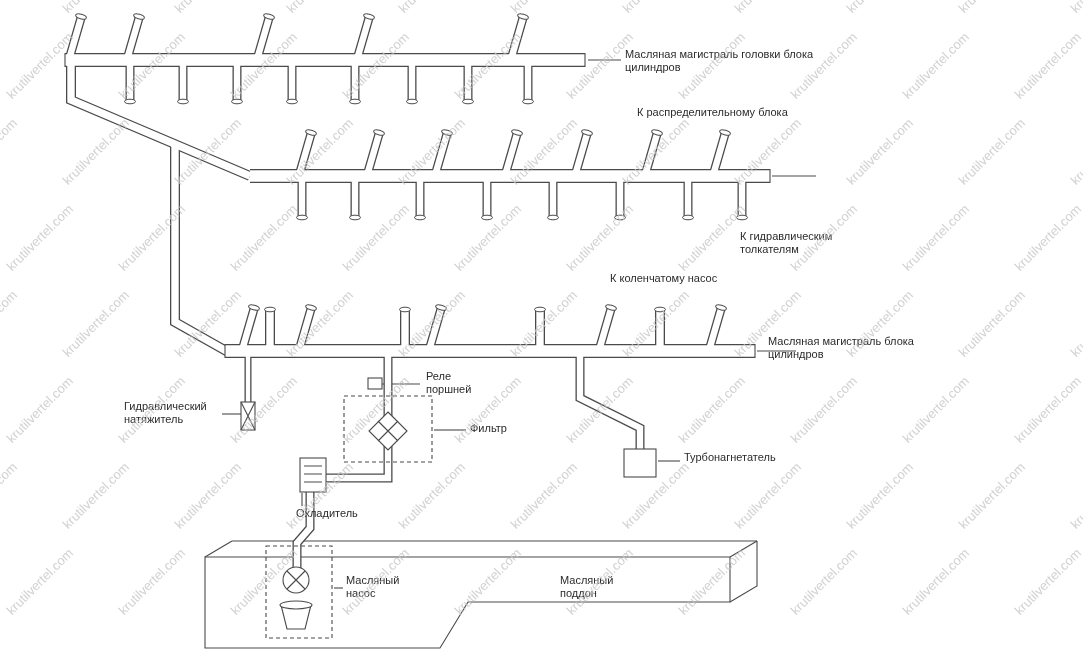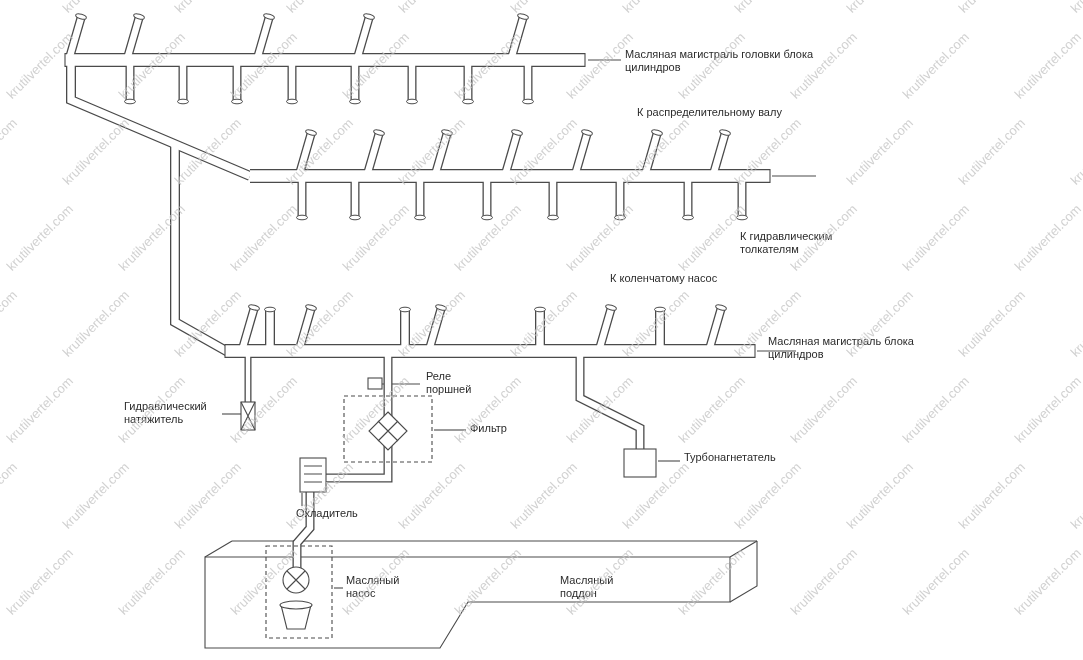--- a/index.html
+++ b/index.html
@@ -201,21 +201,21 @@
       <rect class="ln dash" x="266" y="546" width="66" height="92"></rect>
       <circle class="ln wfill" cx="296" cy="580" r="13"></circle>
       <path class="ln" d="M287,571 L305,589 M305,571 L287,589"></path>
       <path class="ln wfill" d="M281,605 L311,605 L305,629 L287,629 Z"></path>
       <ellipse class="ln wfill" cx="296" cy="605" rx="16" ry="4"></ellipse>
     </g>
   </svg>
 
   <div class="label" style="left:625px;top:48px;max-width:300px">Масляная магистраль головки блока
 цилиндров</div>
-  <div class="label" style="left:637px;top:106px">К распределительному валу</div>
+  <div class="label" style="left:637px;top:106px">К распределительному блока</div>
   <div class="label" style="left:740px;top:230px">К гидравлическим
 толкателям</div>
   <div class="label" style="left:610px;top:272px">К коленчатому насос</div>
   <div class="label" style="left:768px;top:335px">Масляная магистраль блока
 цилиндров</div>
   <div class="label" style="left:124px;top:400px">Гидравлический
 натяжитель</div>
   <div class="label" style="left:426px;top:370px">Реле
 поршней</div>
   <div class="label" style="left:470px;top:422px">Фильтр</div>

